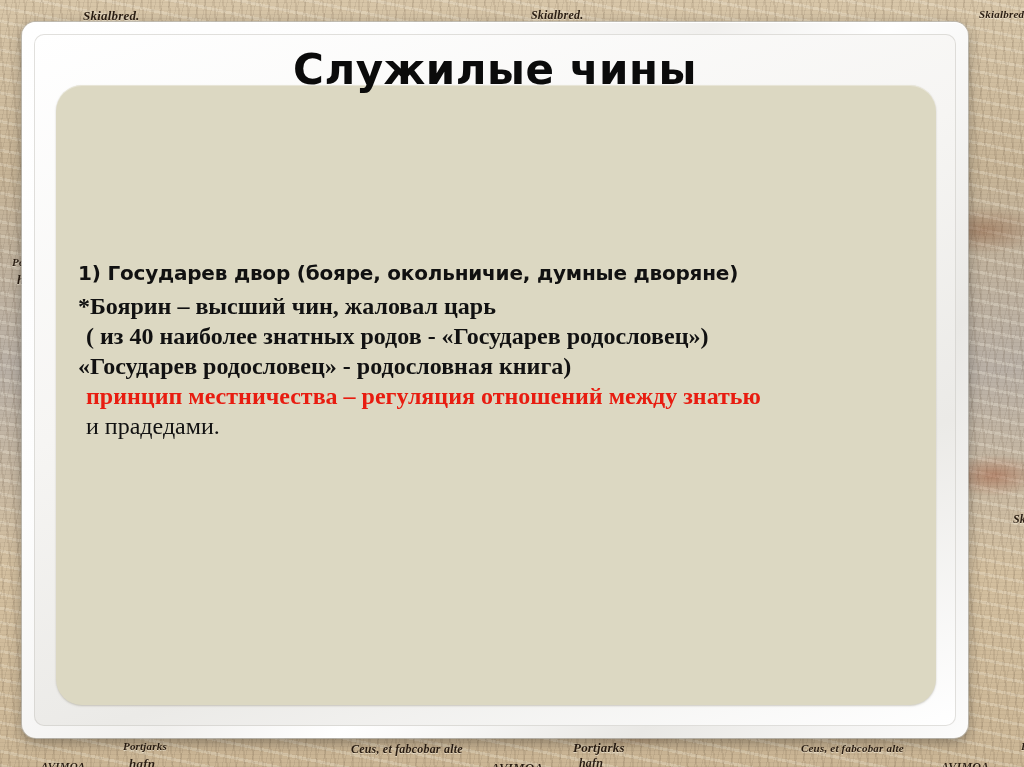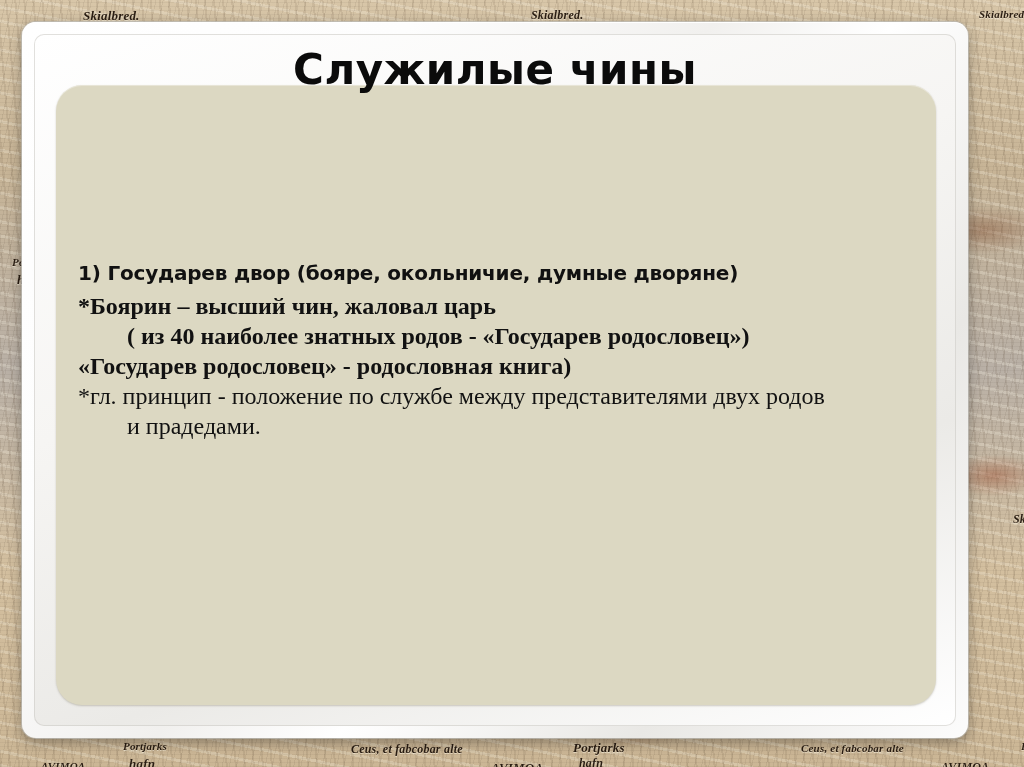--- a/index.html
+++ b/index.html
@@ -145,21 +145,21 @@
   }
   .line.sans-head {
     font-family: "DejaVu Sans", sans-serif;
     font-weight: bold;
     font-size: 20px;
     line-height: 36px;
     letter-spacing: -.2px;
   }
   .line.bold   { font-weight: bold; }
   .line.red    { color: #e81c10; font-weight: bold; }
-  .line.indent { padding-left: 8px; margin-left: 41px; }
+  .line.indent { padding-left: 8px; }
   .line .b     { font-weight: bold; }
   .line .n     { font-weight: normal; }
 </style>
 </head>
 <body>
 
 <div class="slide">
 
   <div class="map-bg"></div>
 
@@ -189,19 +189,19 @@
     <div class="title-band">
       <h1 class="slide-title">Служилые чины</h1>
     </div>
 
     <div class="content-panel">
       <div class="body-text" id="body-text">
           <div class="line sans-head">1) Государев двор (бояре, окольничие, думные дворяне)</div>
           <div class="line bold">*Боярин – высший чин, жаловал царь</div>
           <div class="line bold indent"> ( из 40 наиболее знатных родов - «Государев родословец»)</div>
           <div class="line bold">«Государев родословец» - родословная книга)</div>
-          <div class="line">*гл. принцип - положение по службе между представителями двух родов</div>
+          <div class="line red indent">принцип местничества – регуляция отношений между знатью</div>
           <div class="line indent"> и прадедами.</div>
         </div>
     </div>
 
   </div>
 </div>
 
 </body></html>

